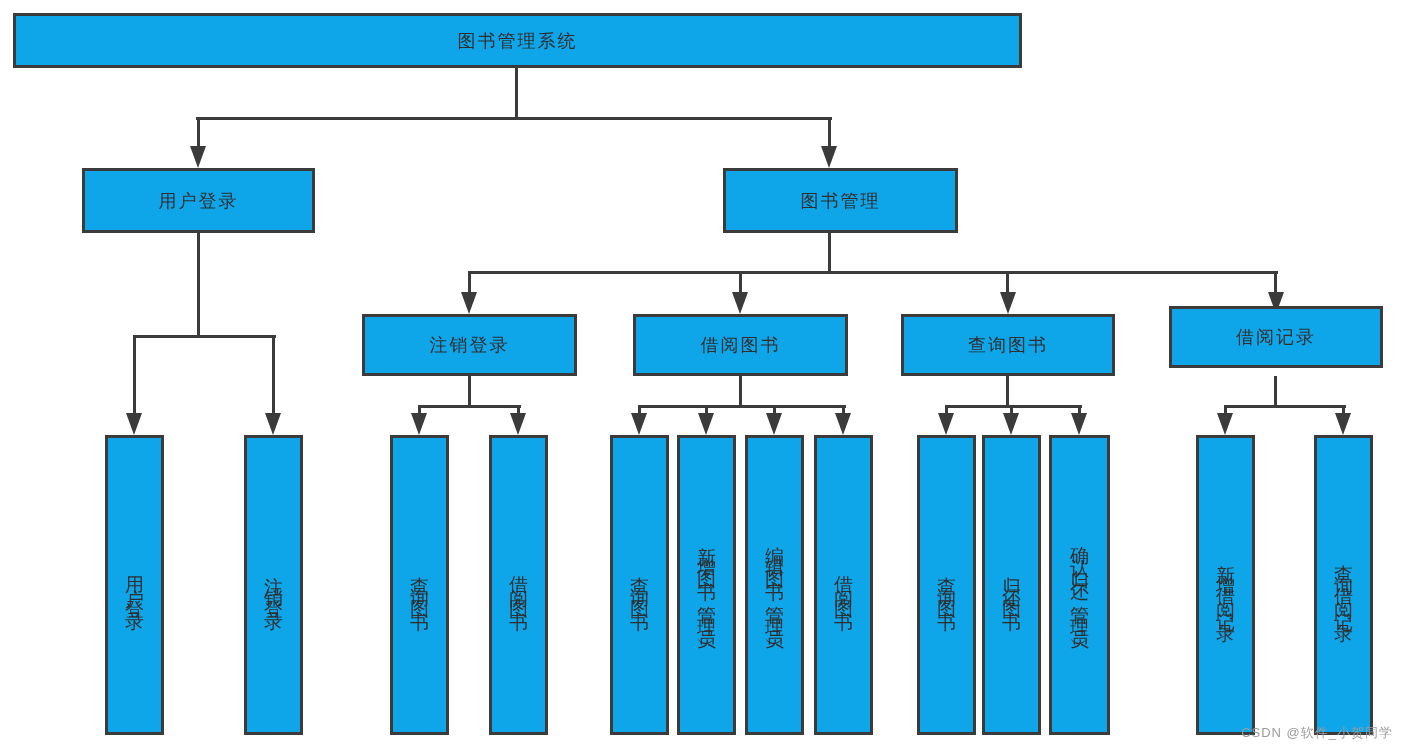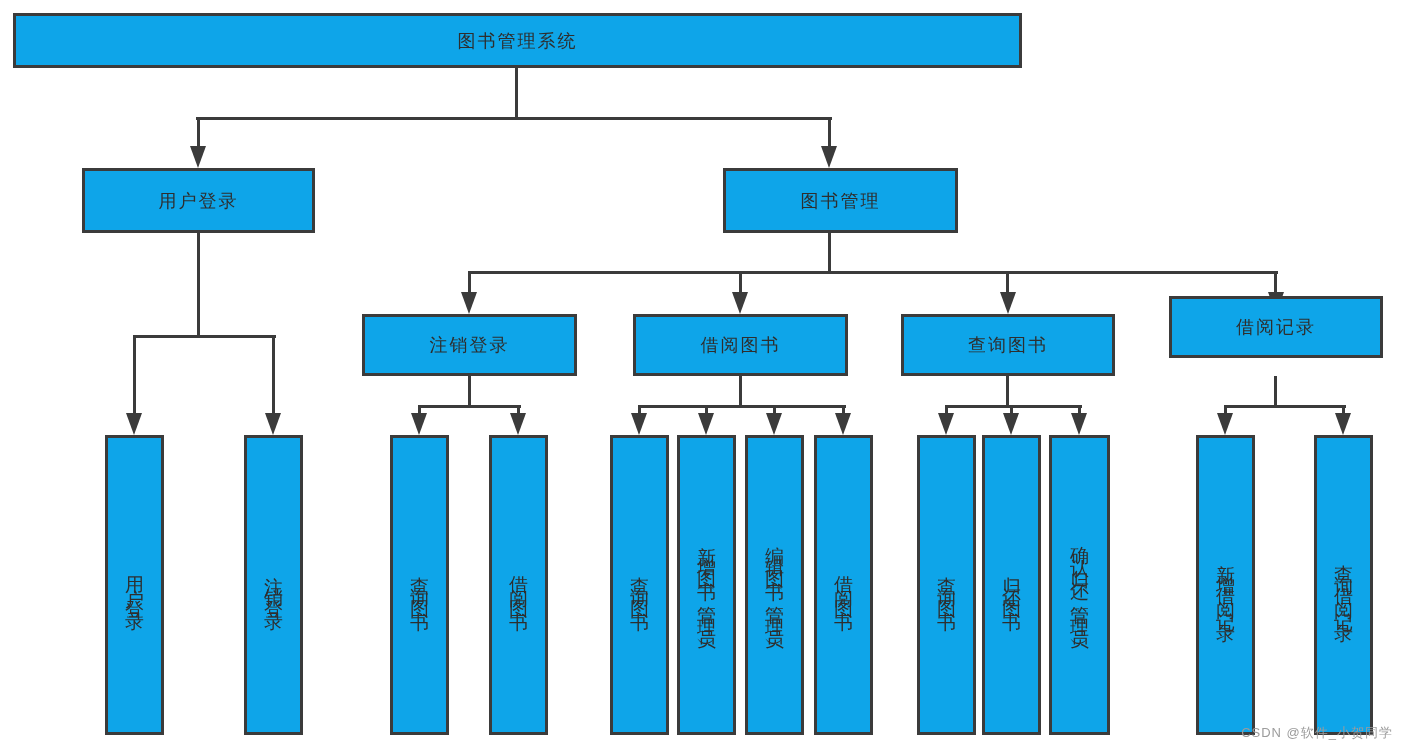--- a/index.html
+++ b/index.html
@@ -97,21 +97,21 @@
 
   <div class="box" style="left:362px; top:314px; width:215px; height:62px;">
     <span class="lbl">注销登录</span>
   </div>
   <div class="box" style="left:633px; top:314px; width:215px; height:62px;">
     <span class="lbl">借阅图书</span>
   </div>
   <div class="box" style="left:901px; top:314px; width:214px; height:62px;">
     <span class="lbl">查询图书</span>
   </div>
-  <div class="box" style="left:1169px; top:296px; width:214px; height:62px;">
+  <div class="box" style="left:1169px; top:306px; width:214px; height:62px;">
     <span class="lbl">借阅记录</span>
   </div>
 
   <div class="ln" style="left:468px; top:376px; width:3px; height:32px;"></div>
   <div class="ln" style="left:418px; top:405px; width:103px; height:3px;"></div>
   <div class="ln" style="left:418px; top:405px; width:3px; height:12px;"></div>
   <div class="arrow" style="left:411px; top:413px;"></div>
   <div class="ln" style="left:517px; top:405px; width:3px; height:12px;"></div>
   <div class="arrow" style="left:510px; top:413px;"></div>
 

